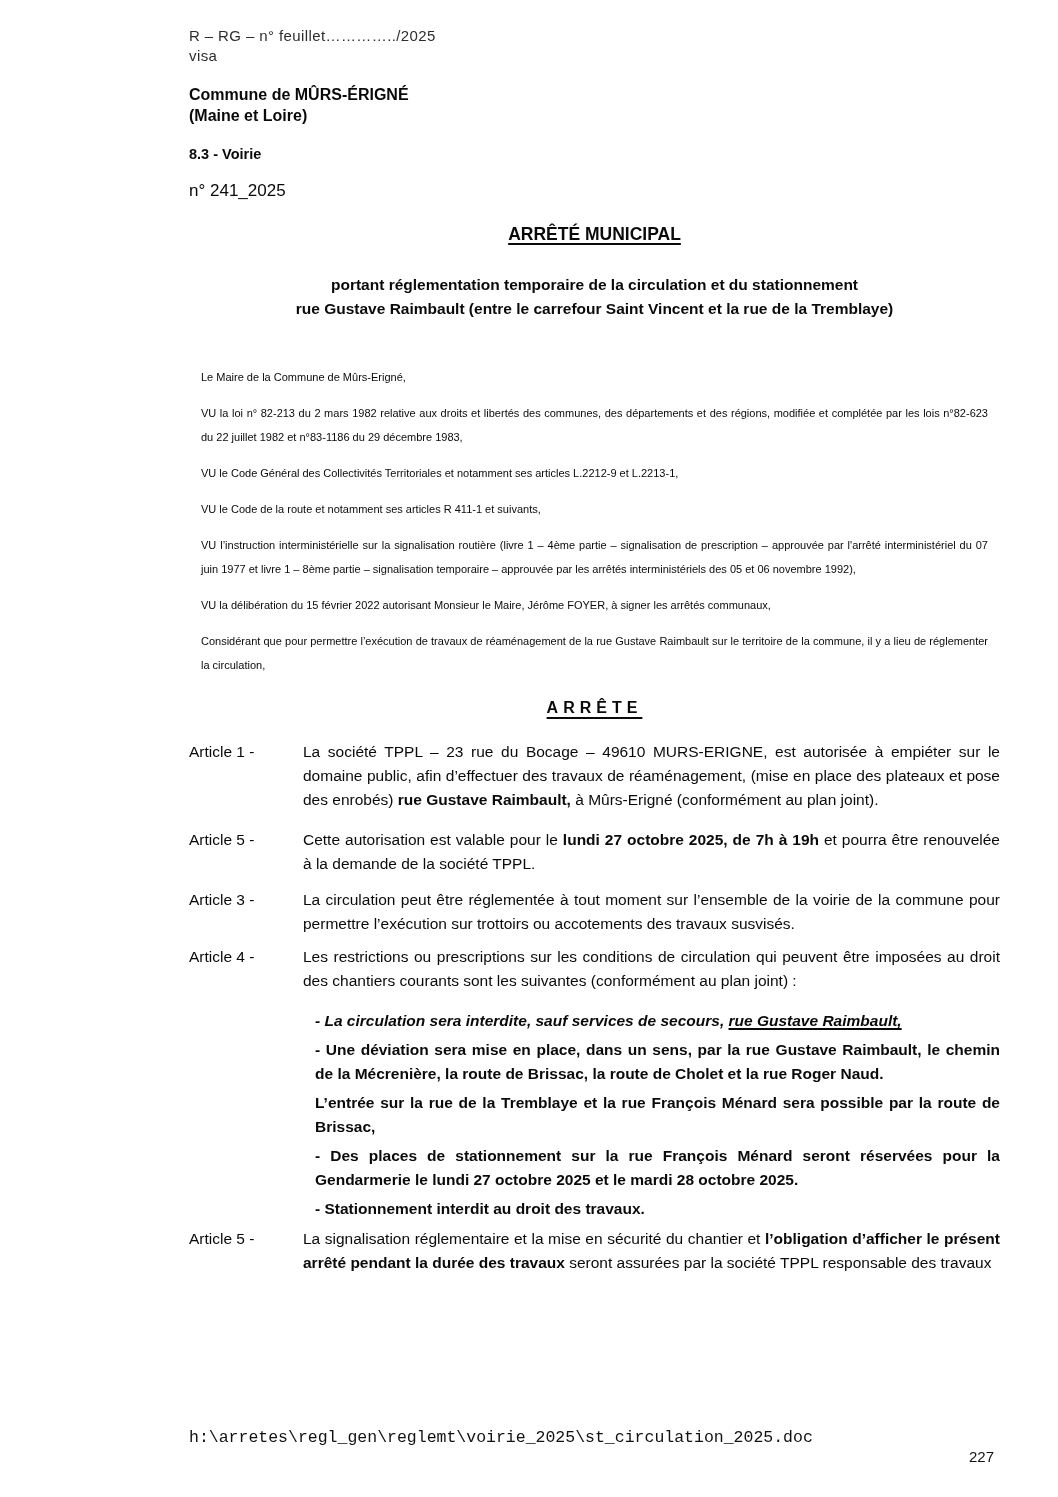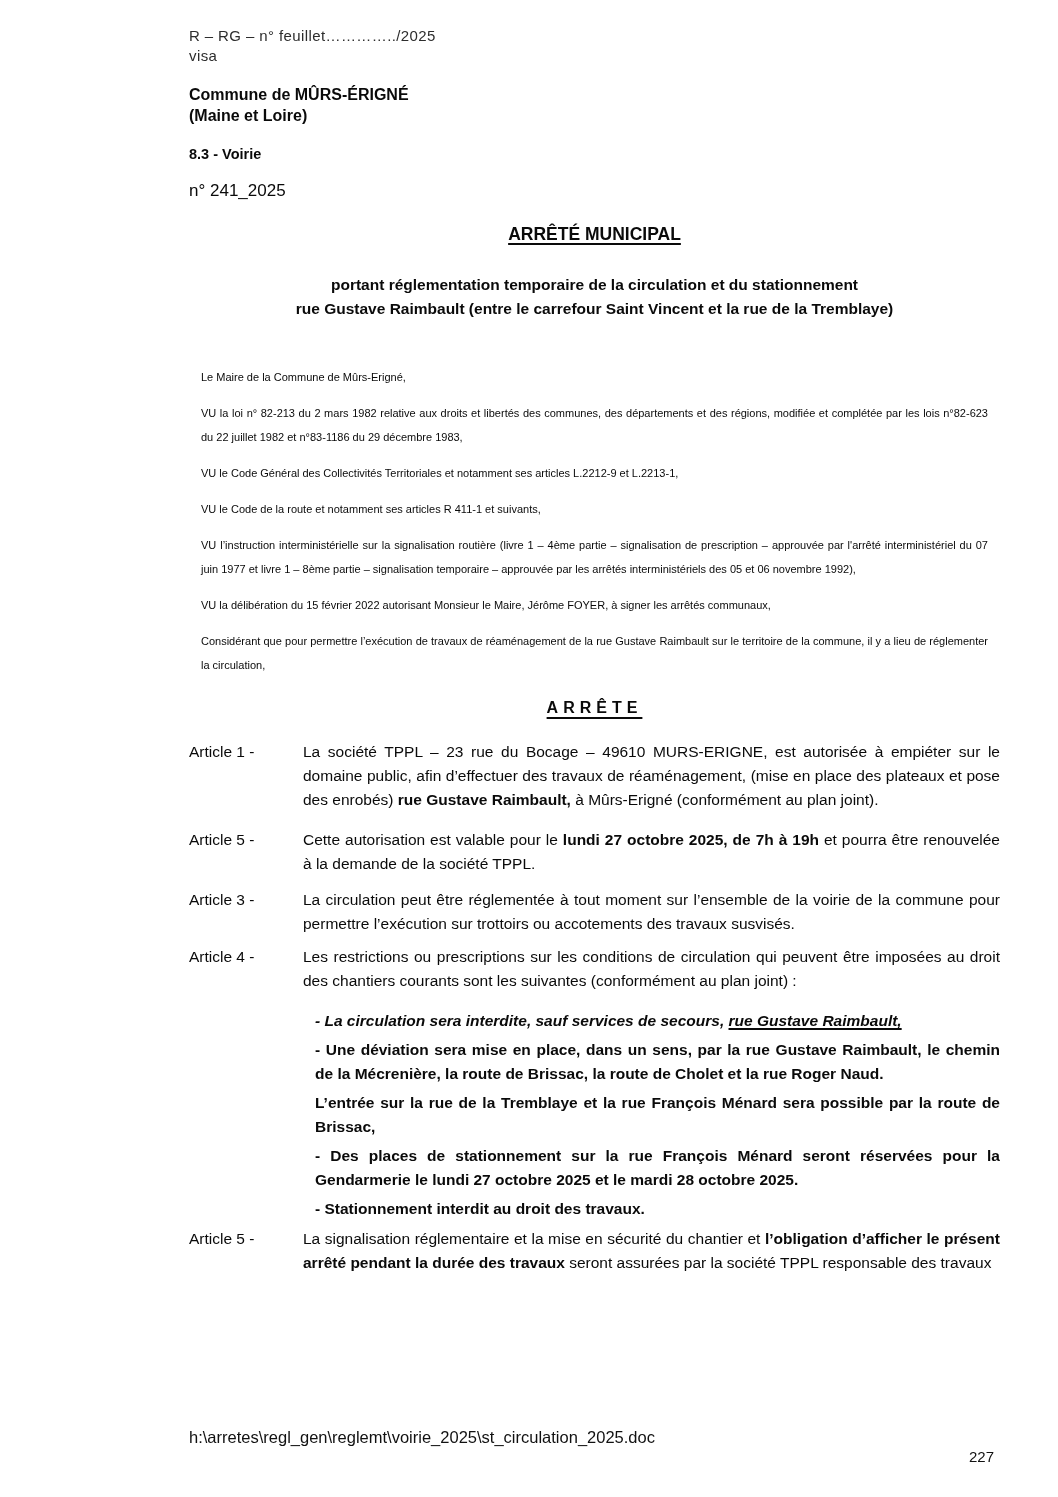--- a/index.html
+++ b/index.html
@@ -113,21 +113,21 @@
     font-weight: bold;
     text-align: justify;
   }
   .bullets p.bullet:first-child { margin-top: 16px; font-style: italic; }
   .seg-b { font-weight: bold; }
   .seg-u { text-decoration: underline; text-underline-offset: 2px; text-decoration-thickness: 2px; }
   .footer-path {
     position: absolute;
     left: 189px;
     top: 1428px;
-    font-family: Liberation Sans, sans-serif;
+    font-family: Liberation Mono, monospace;
     font-size: 16.5px;
     color: #111;
   }
   .page-number {
     position: absolute;
     right: 64px;
     top: 1448px;
     font-size: 15px;
     color: #111;
   }

